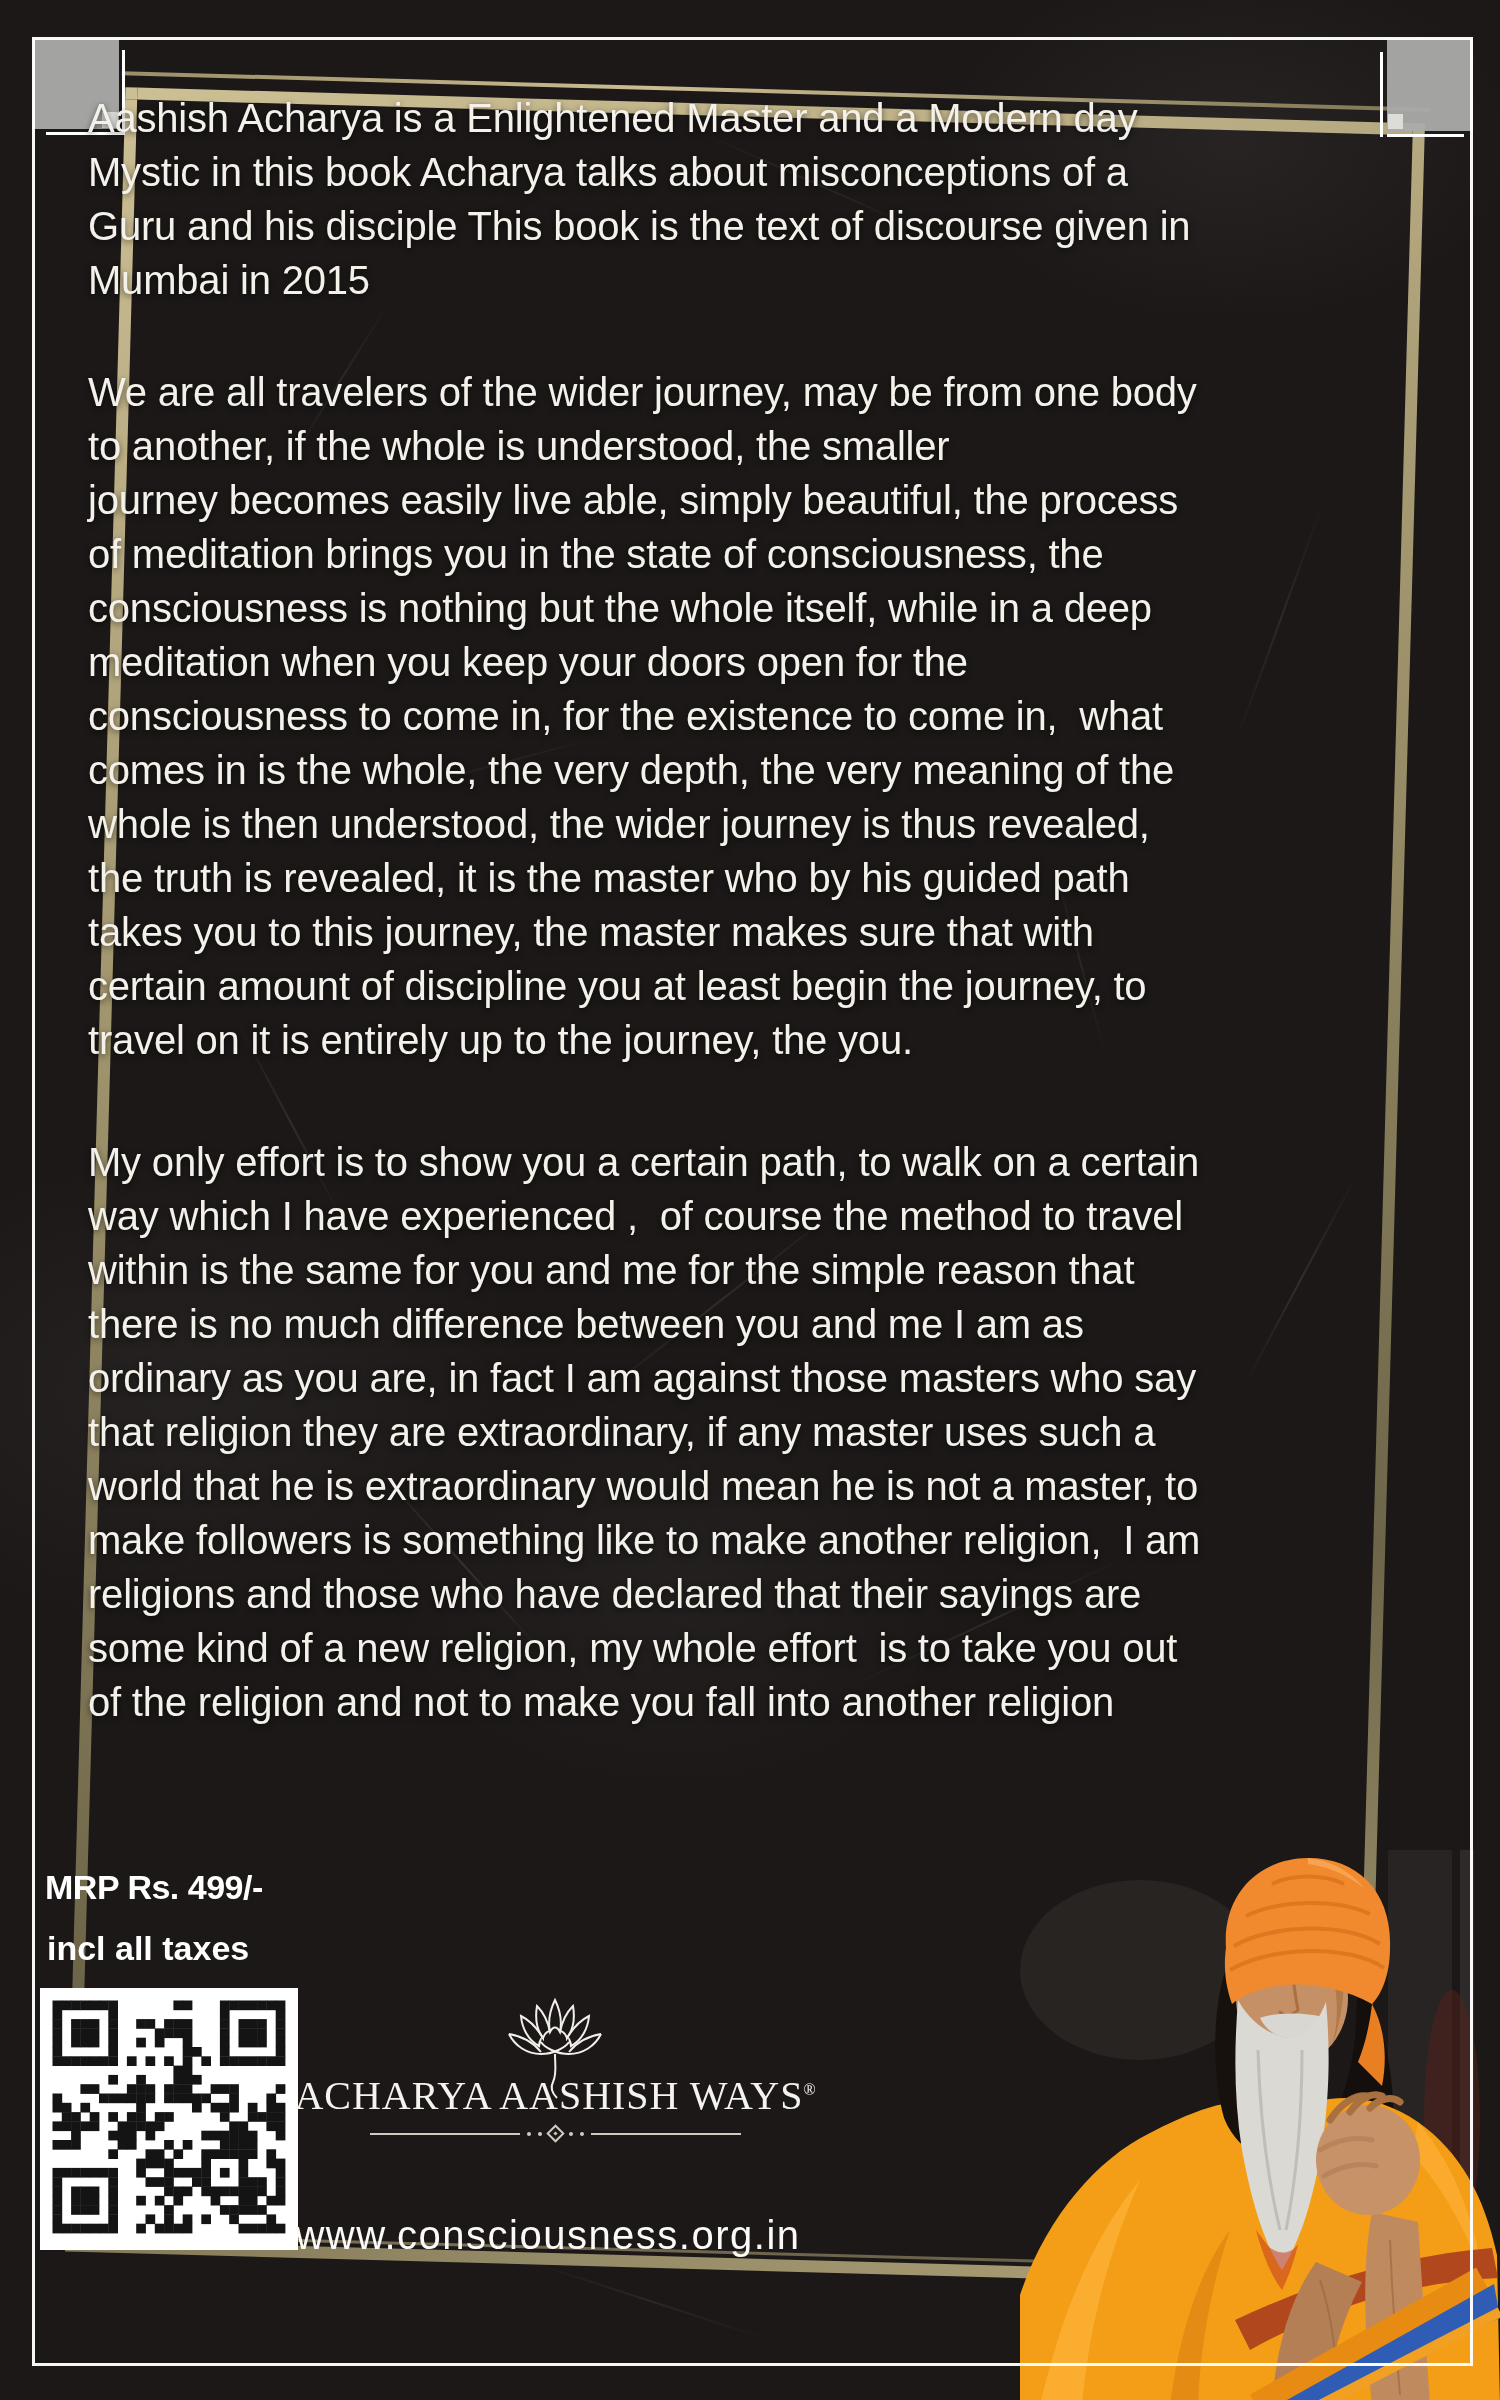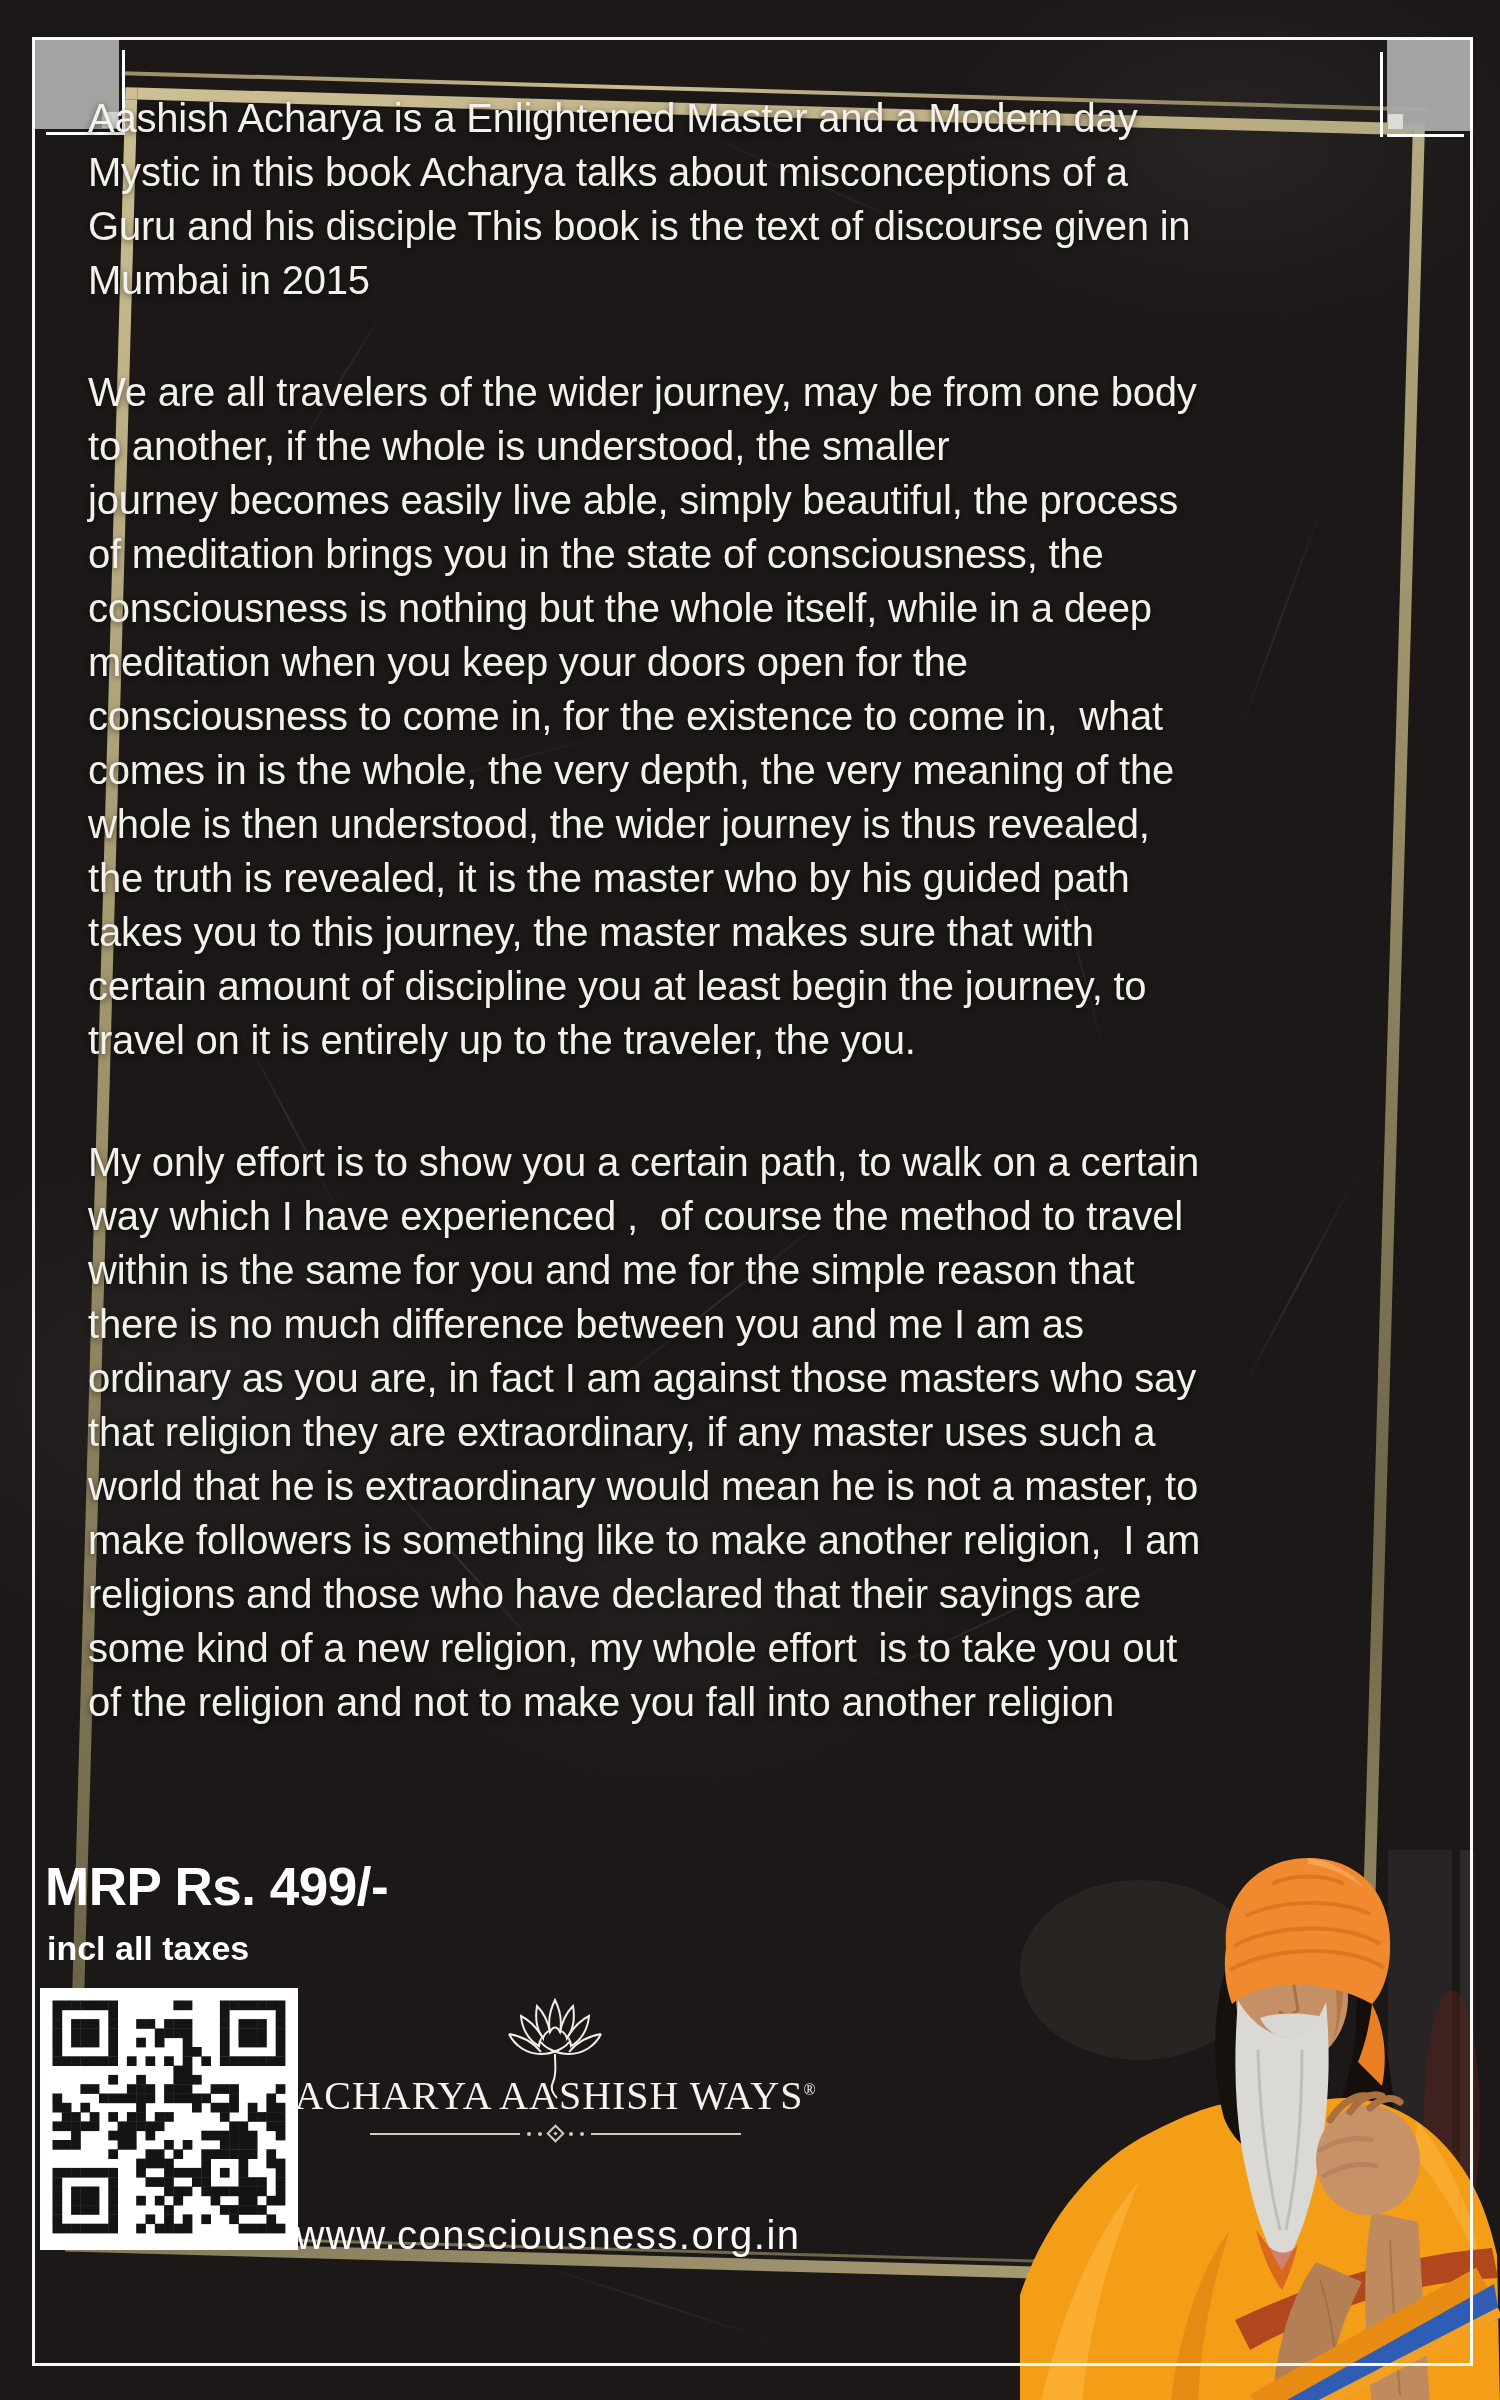--- a/index.html
+++ b/index.html
@@ -28,21 +28,21 @@
     border:3px solid rgba(255,255,255,0.97);box-sizing:border-box;z-index:8;pointer-events:none;}
   .grey-sq{position:absolute;background:rgba(171,171,169,0.95);z-index:3;}
   .grey-notch{position:absolute;background:#dcdcd8;z-index:3;}
   .cl{position:absolute;background:#ffffff;z-index:3;}
   
   .text-block{position:absolute;left:88px;z-index:4;color:#f3f1ea;
     font-size:40px;line-height:54px;font-weight:400;
     text-shadow:0 2px 6px rgba(0,0,0,0.55);letter-spacing:-0.2px;}
   .tline{white-space:pre;}
   .mrp{position:absolute;left:45px;top:1858px;z-index:4;color:#ffffff;
-    font-size:53px;line-height:58px;font-weight:700;letter-spacing:-0.5px;}
+    font-size:34px;line-height:58px;font-weight:700;letter-spacing:-0.5px;}
   .tax{position:absolute;left:47px;top:1928px;z-index:4;color:#ffffff;
     font-size:34px;line-height:40px;font-weight:700;}
   .qr{position:absolute;left:40px;top:1988px;width:258px;height:262px;background:#ffffff;z-index:4;}
   
   .lotus{position:absolute;left:495px;top:1996px;z-index:4;}
   .wordmark{position:absolute;left:195px;top:2064px;width:720px;text-align:center;z-index:4;
     color:#f5f3ee;font-family:"Liberation Serif", serif;font-size:40px;line-height:52px;letter-spacing:1px;}
   .wordmark sup{font-size:16px;letter-spacing:0;}
   .divider{position:absolute;left:195px;top:2127px;width:720px;display:flex;align-items:center;
     justify-content:center;gap:7px;z-index:4;}
@@ -103,21 +103,21 @@
       <div class="tline">journey becomes easily live able, simply beautiful, the process</div>
       <div class="tline">of meditation brings you in the state of consciousness, the</div>
       <div class="tline">consciousness is nothing but the whole itself, while in a deep</div>
       <div class="tline">meditation when you keep your doors open for the</div>
       <div class="tline">consciousness to come in, for the existence to come in,  what</div>
       <div class="tline">comes in is the whole, the very depth, the very meaning of the</div>
       <div class="tline">whole is then understood, the wider journey is thus revealed,</div>
       <div class="tline">the truth is revealed, it is the master who by his guided path</div>
       <div class="tline">takes you to this journey, the master makes sure that with</div>
       <div class="tline">certain amount of discipline you at least begin the journey, to</div>
-      <div class="tline">travel on it is entirely up to the traveler, the you.</div>
+      <div class="tline">travel on it is entirely up to the journey, the you.</div>
     </div>
   <div class="text-block" style="top:1135px;">
       <div class="tline">My only effort is to show you a certain path, to walk on a certain</div>
       <div class="tline">way which I have experienced ,  of course the method to travel</div>
       <div class="tline">within is the same for you and me for the simple reason that</div>
       <div class="tline">there is no much difference between you and me I am as</div>
       <div class="tline">ordinary as you are, in fact I am against those masters who say</div>
       <div class="tline">that religion they are extraordinary, if any master uses such a</div>
       <div class="tline">world that he is extraordinary would mean he is not a master, to</div>
       <div class="tline">make followers is something like to make another religion,  I am</div>

